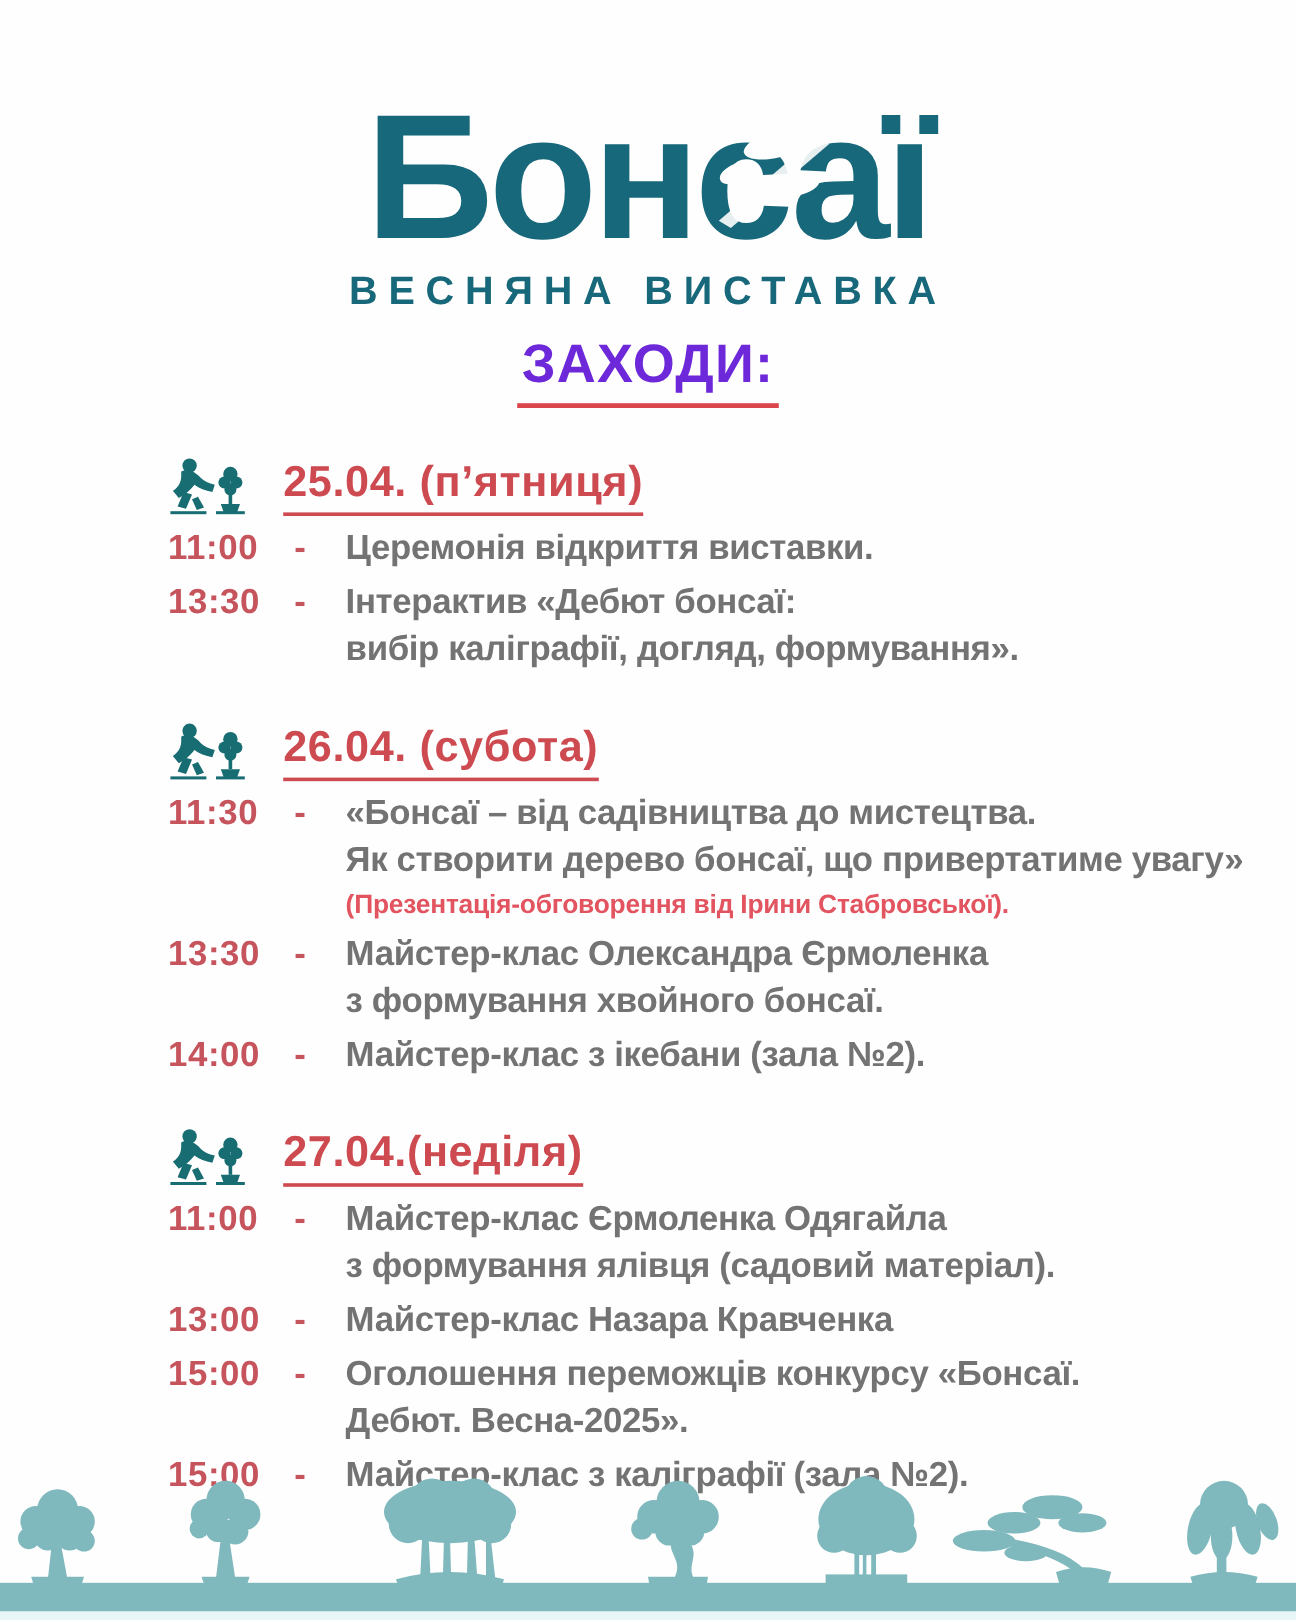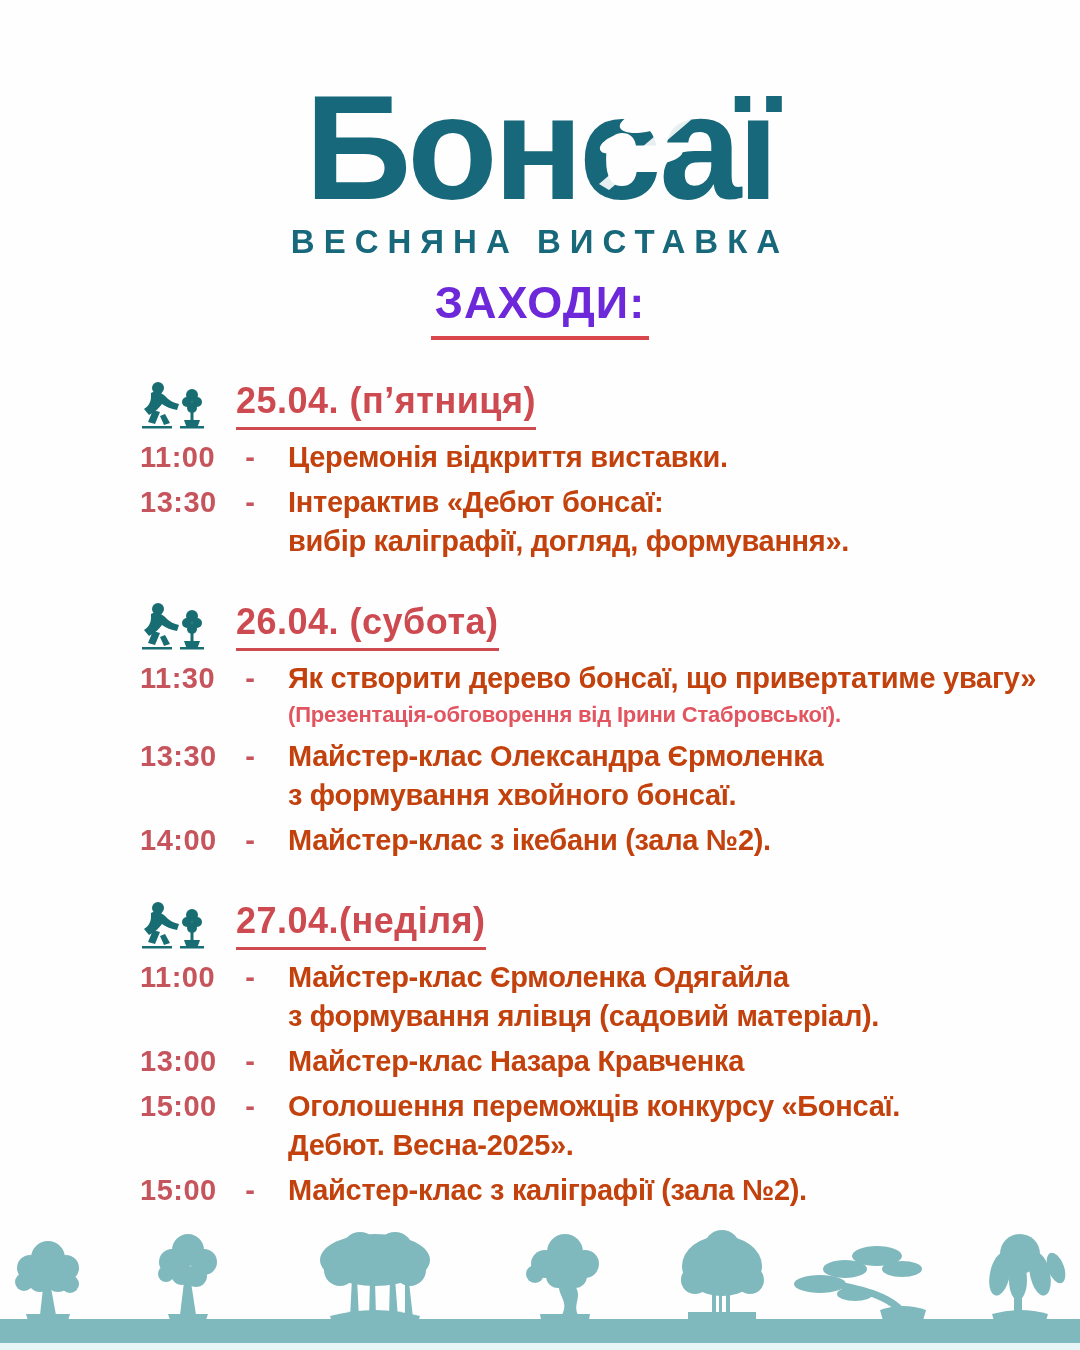--- a/index.html
+++ b/index.html
@@ -45,21 +45,21 @@
     width:72px; flex:0 0 72px;
     font-size:29px; font-weight:bold; color:#c6545c; line-height:39px;
     letter-spacing:0.5px;
   }
   .dash{
     width:42px; flex:0 0 42px; text-align:center;
     font-size:29px; font-weight:bold; color:#c6545c; line-height:39px;
   }
   .lines{ flex:1; }
   .line{
-    font-size:29px; font-weight:bold; color:#c2410c;
+    font-size:29px; font-weight:bold; color:#737373;
     line-height:39px; letter-spacing:-0.3px; white-space:nowrap;
   }
   .note{
     font-size:22px; font-weight:bold; color:#e25560;
     line-height:33px; letter-spacing:-0.2px; white-space:nowrap;
   }
   
   .footer{ position:absolute; left:0; bottom:0; width:1080px; }
   .footer svg{ display:block; }
   .tree{ fill:#7fb9bd; }
@@ -146,20 +146,21 @@
             <rect x="2" y="46" width="30" height="2.5"></rect>
             <rect x="40" y="46" width="24" height="2.5"></rect>
           </g>
         </svg>
         <span class="day-date">26.04. (субота)</span>
       </div>
       <div class="event">
         <span class="time">11:30</span>
         <span class="dash">-</span>
         <div class="lines">
+          <div class="line">«Бонсаї – від садівництва до мистецтва.</div>
           <div class="line">Як створити дерево бонсаї, що привертатиме увагу»</div>
           <div class="note">(Презентація-обговорення від Ірини Стабровської).</div>
         </div>
       </div>
       <div class="event">
         <span class="time">13:30</span>
         <span class="dash">-</span>
         <div class="lines">
           <div class="line">Майстер-клас Олександра Єрмоленка</div>
           <div class="line">з формування хвойного бонсаї.</div>

